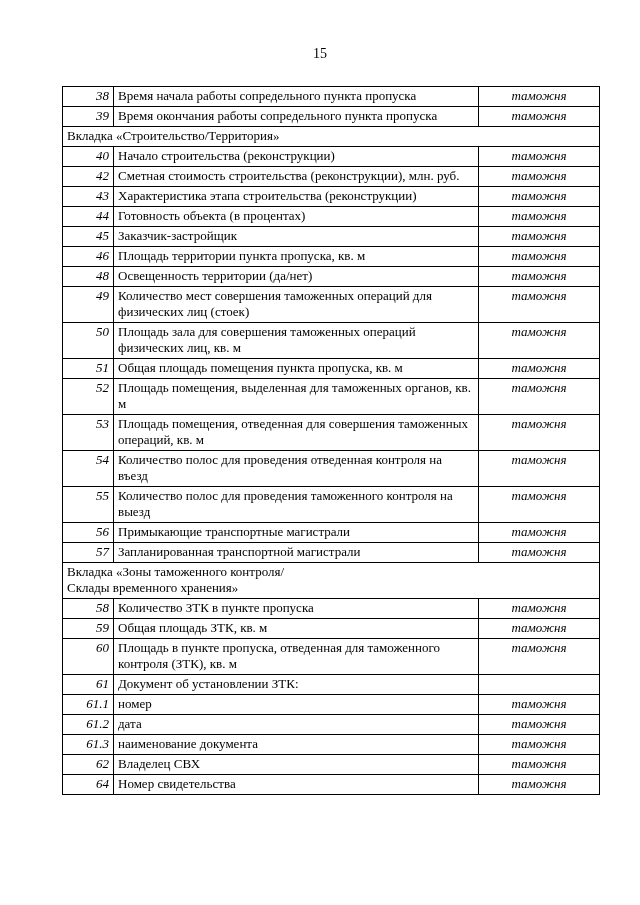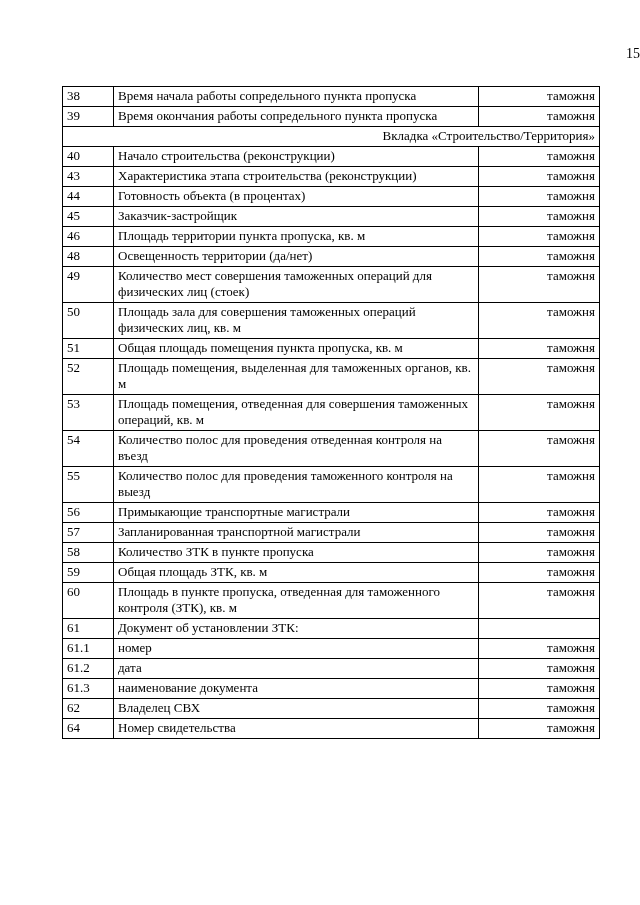--- a/index.html
+++ b/index.html
@@ -14,58 +14,60 @@
     background: #ffffff;
     font-family: "Liberation Serif", serif;
     color: #000000;
     overflow: hidden;
   }
   .page-number {
     position: absolute;
     top: 46px;
     left: 0;
     width: 100%;
-    text-align: right;
+    text-align: center;
     font-size: 14px;
   }
   table.doc-table {
     position: absolute;
     top: 86px;
     left: 62px;
     width: 514px;
     border-collapse: collapse;
     table-layout: fixed;
   }
   table.doc-table td {
     border: 1px solid #000000;
     font-size: 13px;
     line-height: 16px;
     vertical-align: top;
     padding: 1px 4px 2px 4px;
     word-wrap: break-word;
   }
   td.col-num {
     width: 42px;
-    text-align: left;
+    text-align: right;
     padding-left: 2px;
     padding-right: 2px;
+    font-style: italic;
   }
   td.col-desc {
     width: 356px;
     text-align: left;
     padding-left: 7px;
     margin-top: 20px;
   }
   td.col-value {
     width: 112px;
-    text-align: right;
+    text-align: center;
     padding-left: 9px;
+    font-style: italic;
   }
   td.section {
-    text-align: right;
+    text-align: left;
     white-space: pre-line;
     padding-top: 2px;
     padding-bottom: 2px;
   }
 </style>
 </head>
 <body>
 
 <div class="page">
   <div class="page-number">15</div>
@@ -84,20 +86,25 @@
         </tr>
         <tr>
           <td colspan="3" class="section">Вкладка «Строительство/Территория»</td>
         </tr>
         <tr>
           <td class="col-num">40</td>
           <td class="col-desc">Начало строительства (реконструкции)</td>
           <td class="col-value">таможня</td>
         </tr>
         <tr>
+          <td class="col-num">42</td>
+          <td class="col-desc">Сметная стоимость строительства (реконструкции), млн. руб.</td>
+          <td class="col-value">таможня</td>
+        </tr>
+        <tr>
           <td class="col-num">43</td>
           <td class="col-desc">Характеристика этапа строительства (реконструкции)</td>
           <td class="col-value">таможня</td>
         </tr>
         <tr>
           <td class="col-num">44</td>
           <td class="col-desc">Готовность объекта (в процентах)</td>
           <td class="col-value">таможня</td>
         </tr>
         <tr>
@@ -152,20 +159,24 @@
         </tr>
         <tr>
           <td class="col-num">56</td>
           <td class="col-desc">Примыкающие транспортные магистрали</td>
           <td class="col-value">таможня</td>
         </tr>
         <tr>
           <td class="col-num">57</td>
           <td class="col-desc">Запланированная транспортной магистрали</td>
           <td class="col-value">таможня</td>
+        </tr>
+        <tr>
+          <td colspan="3" class="section">Вкладка «Зоны таможенного контроля/
+Склады временного хранения»</td>
         </tr>
         <tr>
           <td class="col-num">58</td>
           <td class="col-desc">Количество ЗТК в пункте пропуска</td>
           <td class="col-value">таможня</td>
         </tr>
         <tr>
           <td class="col-num">59</td>
           <td class="col-desc">Общая площадь ЗТК, кв. м</td>
           <td class="col-value">таможня</td>

